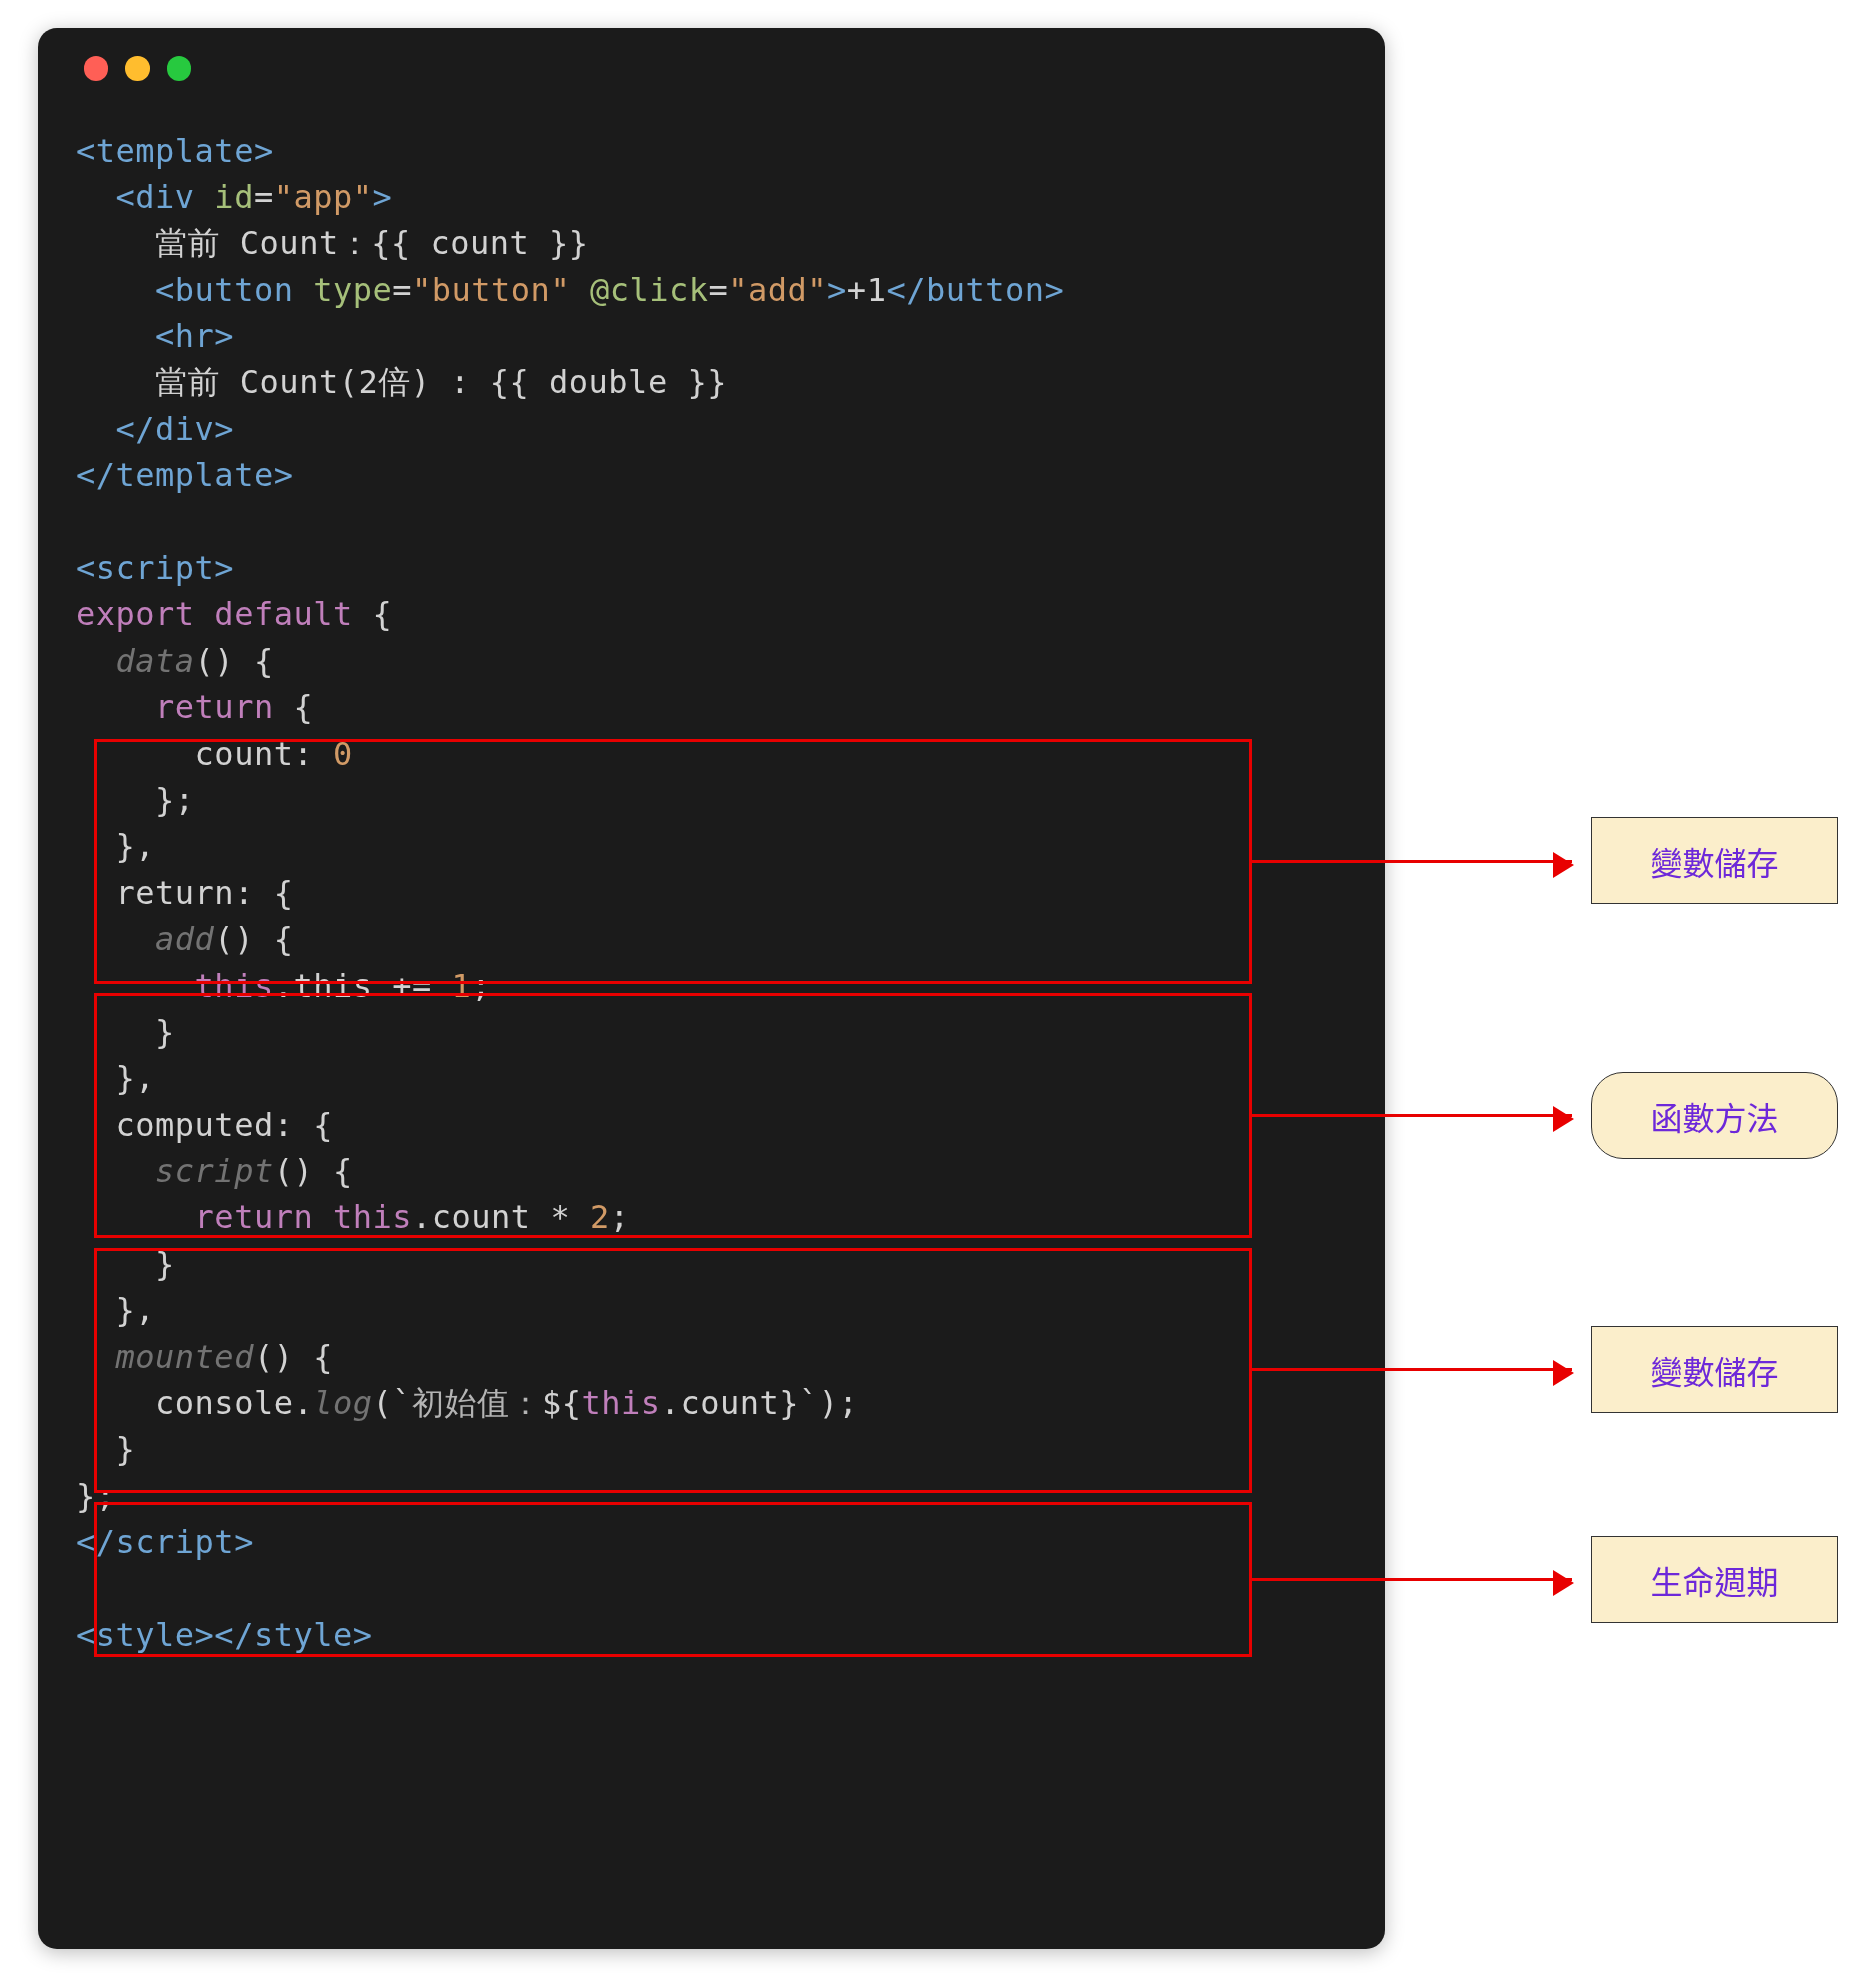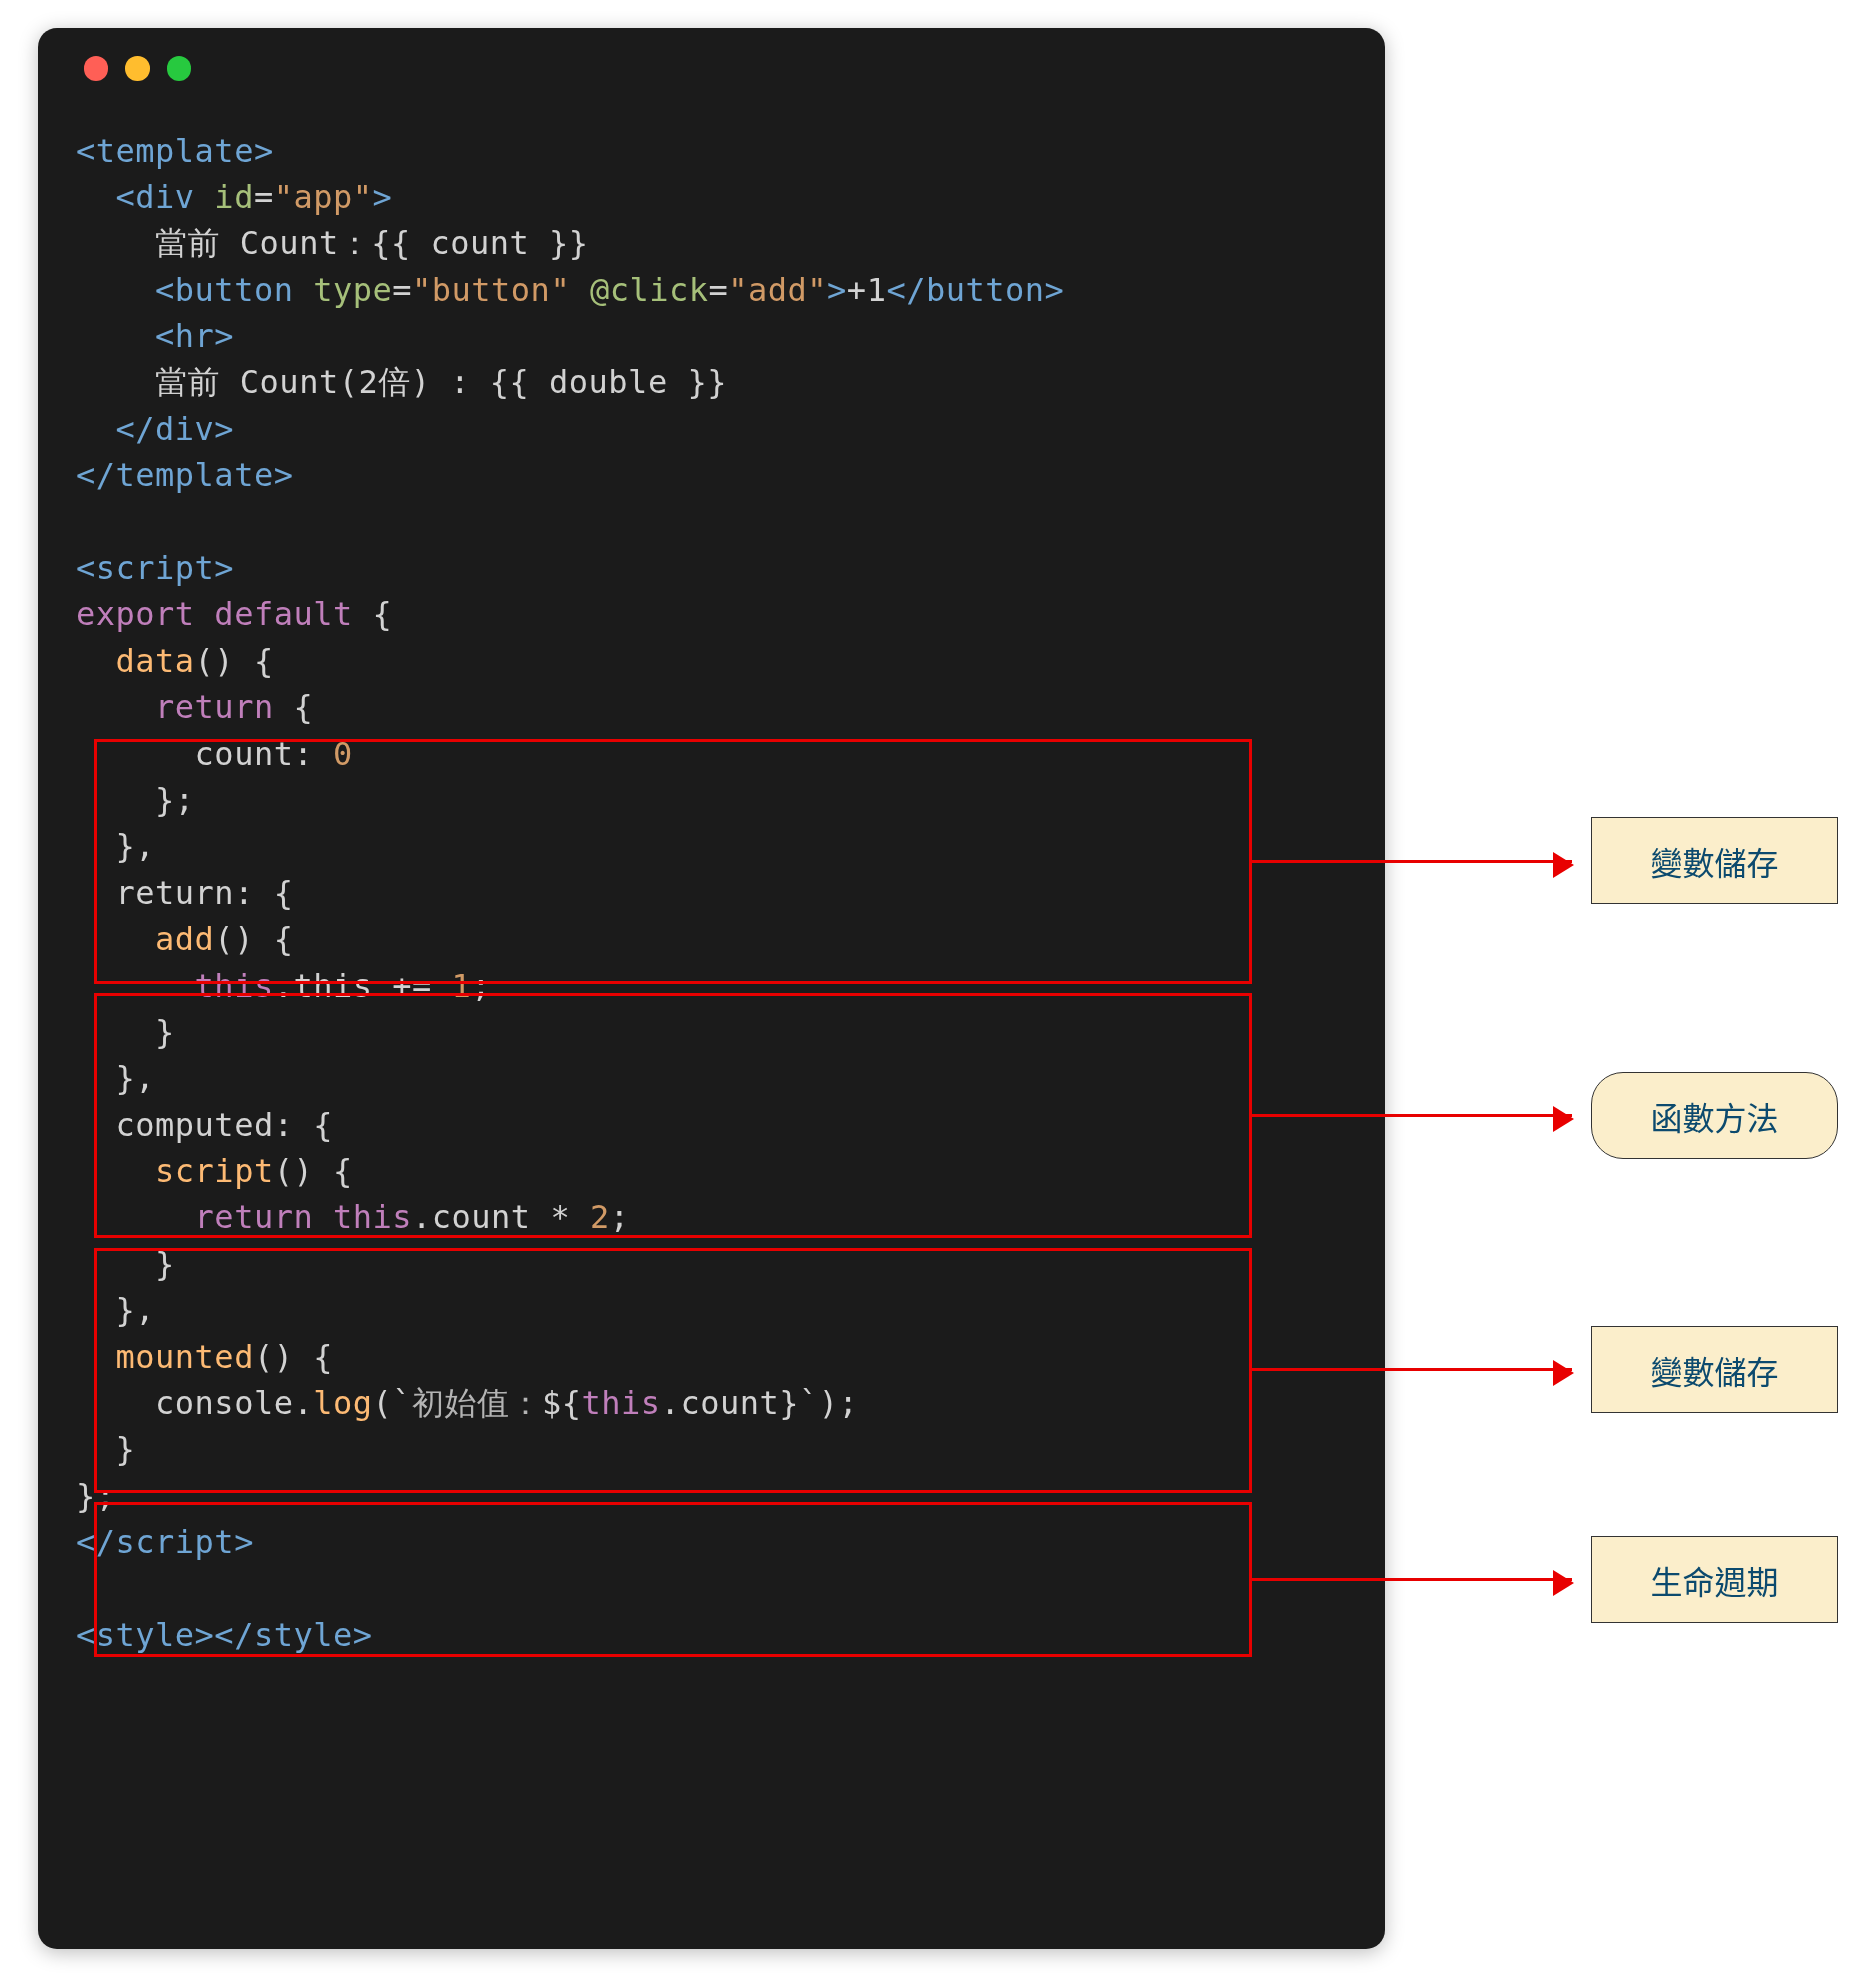--- a/index.html
+++ b/index.html
@@ -50,21 +50,21 @@
     color: #d2d2d2;
     letter-spacing: 0.5px;
   }
 
   
   .c-text    { color:#d2d2d2; }
   .c-tag     { color:#6fa5d4; }  
   .c-attr    { color:#a6c07a; }  
   .c-str     { color:#d19a66; }  
   .c-kw      { color:#c07fbb; }  
-  .c-fn      { color:#fdba74; }  
+  .c-fn      { color:#737373;font-style:italic; }  
   .c-obj     { color:#d2d2d2; }
   .c-num     { color:#d19a66; }
   .c-tpl     { color:#b4b4b4; }
 
   
   .hl {
     position: absolute;
     border: 3.8px solid #e80000;
     box-sizing: border-box;
     pointer-events: none;
@@ -74,21 +74,21 @@
     position: absolute;
     width: 245px;
     height: 85px;
     background: #fbeecb;
     border: 1.9px solid #333;
     display: flex;
     align-items: center;
     justify-content: center;
     font-family: "PingFang TC","Noto Sans CJK TC","Microsoft JhengHei",sans-serif;
     font-size: 32px;
-    color: #0c4a6e;
+    color: #6d28d9;
   }
 
   
   .arrow {
     position: absolute;
     height: 0;
     border-top: 3.8px solid #e80000;
   }
   .arrow::after {
     content: "";

